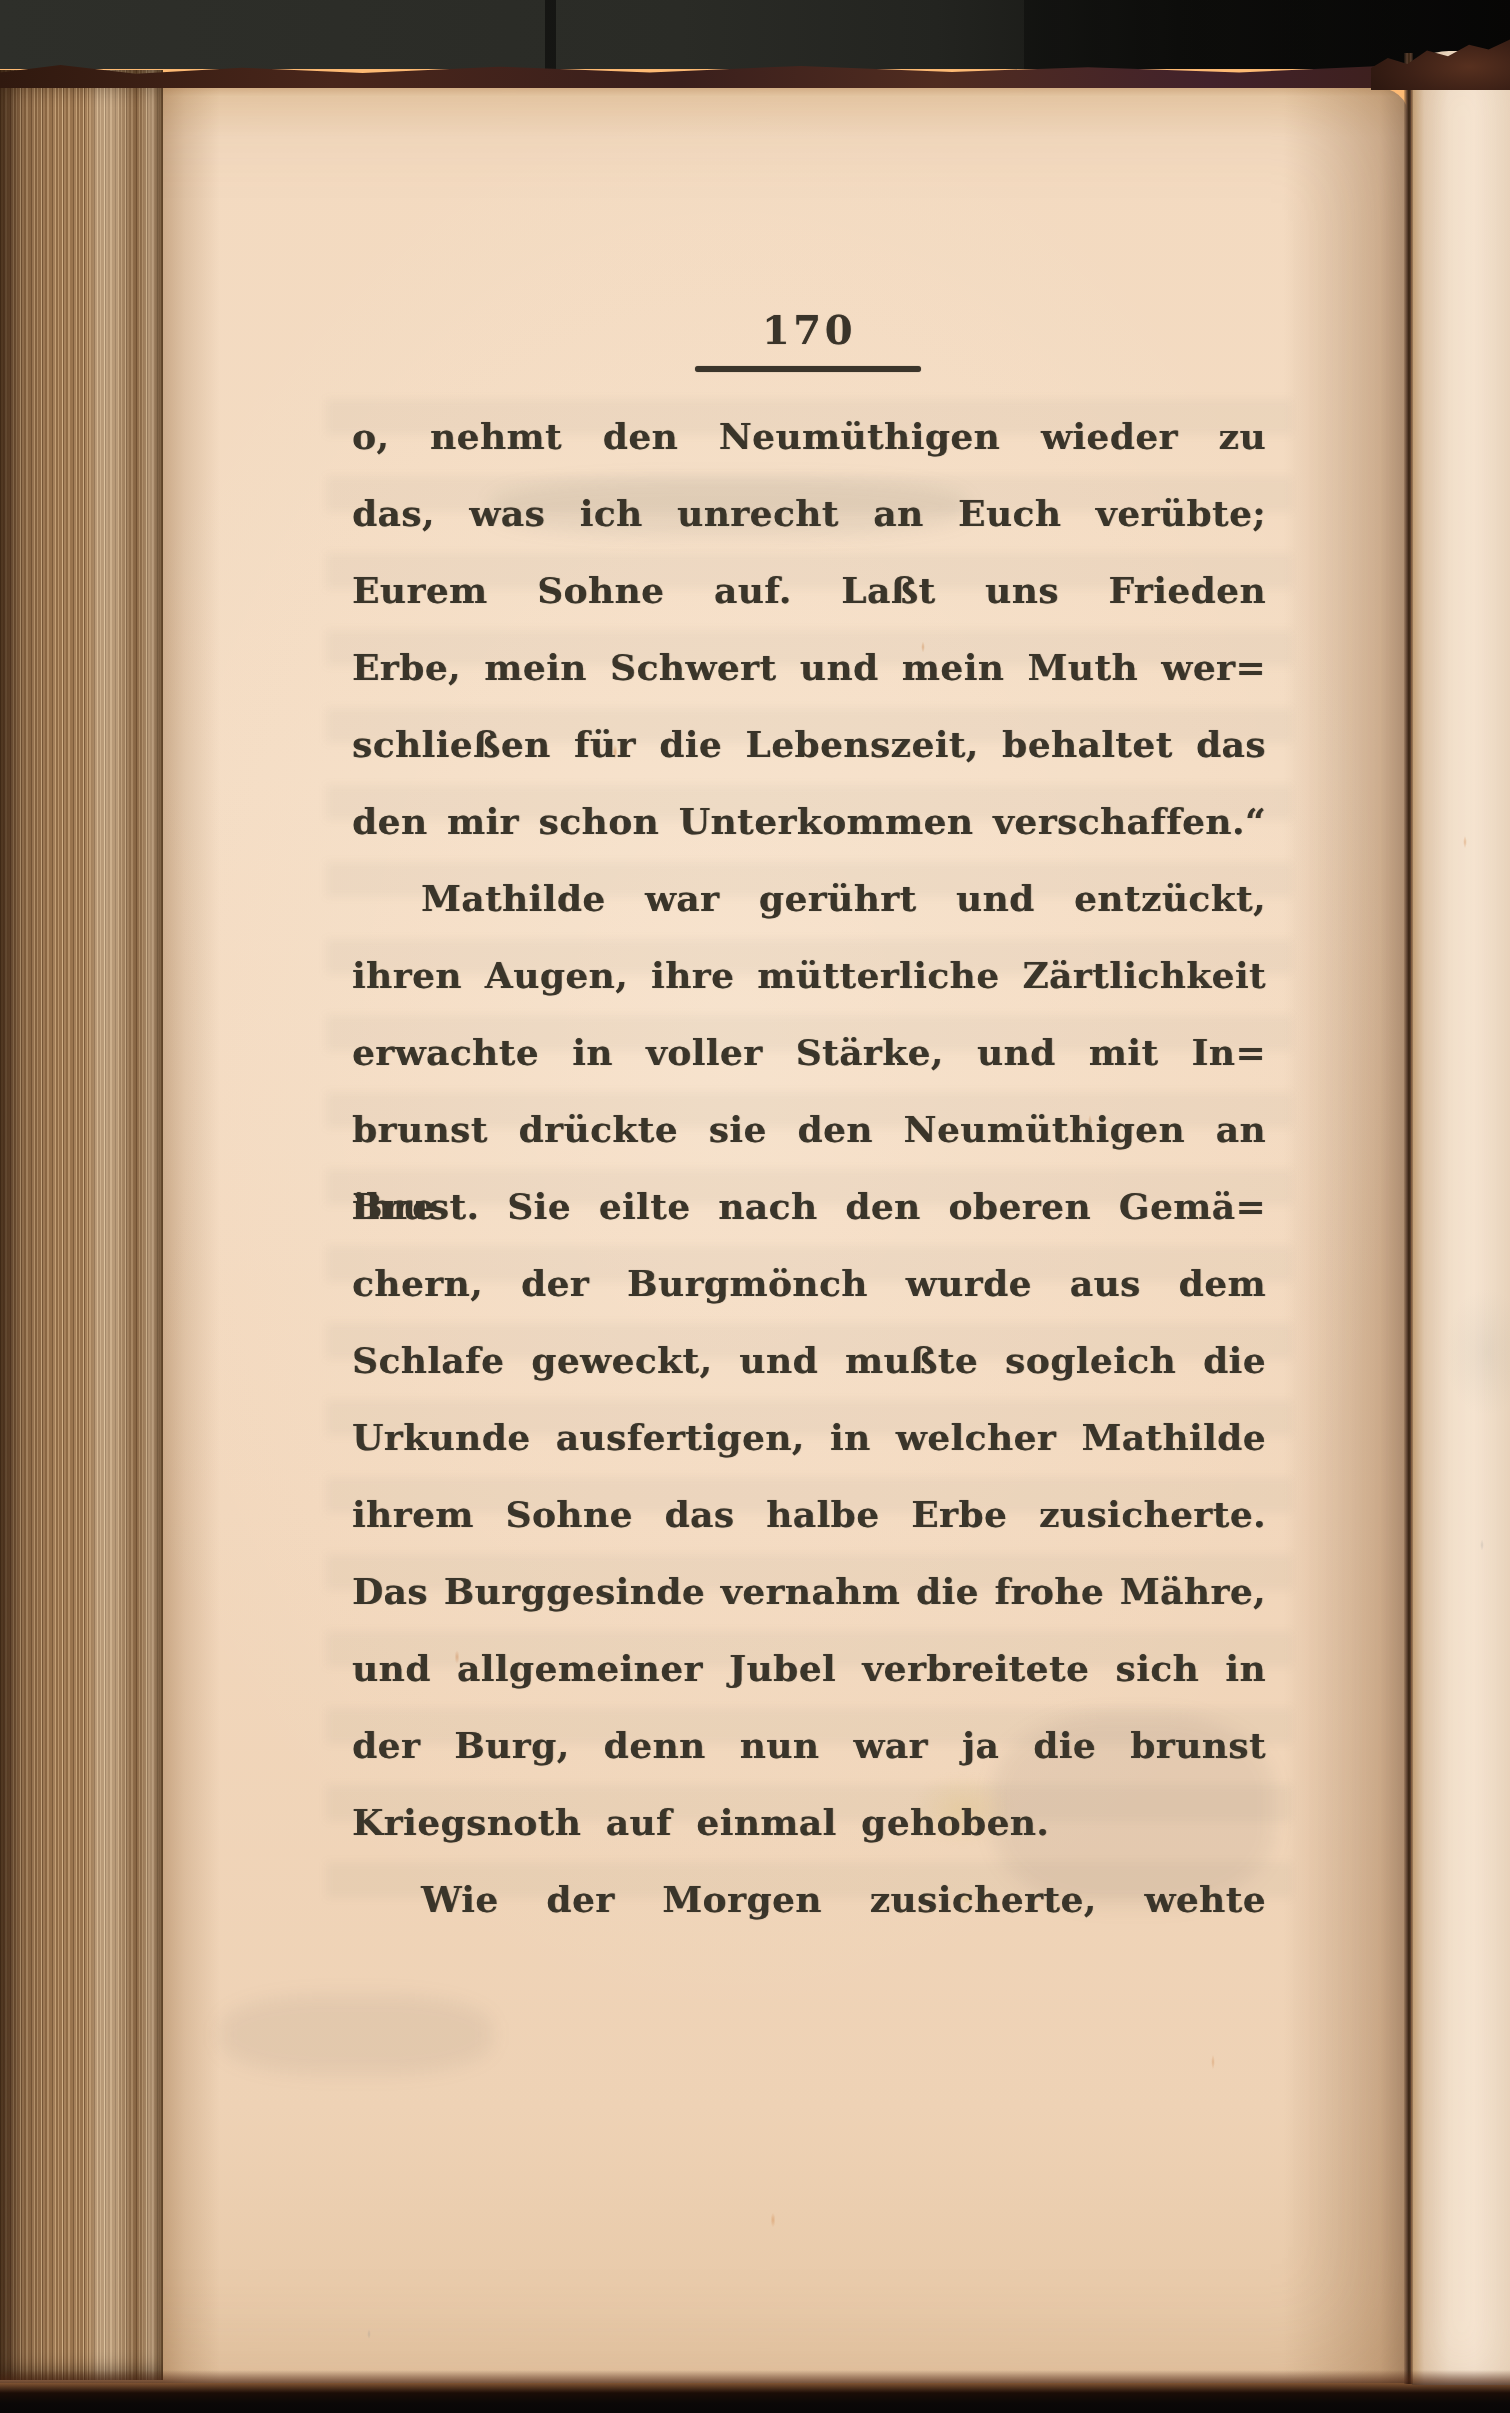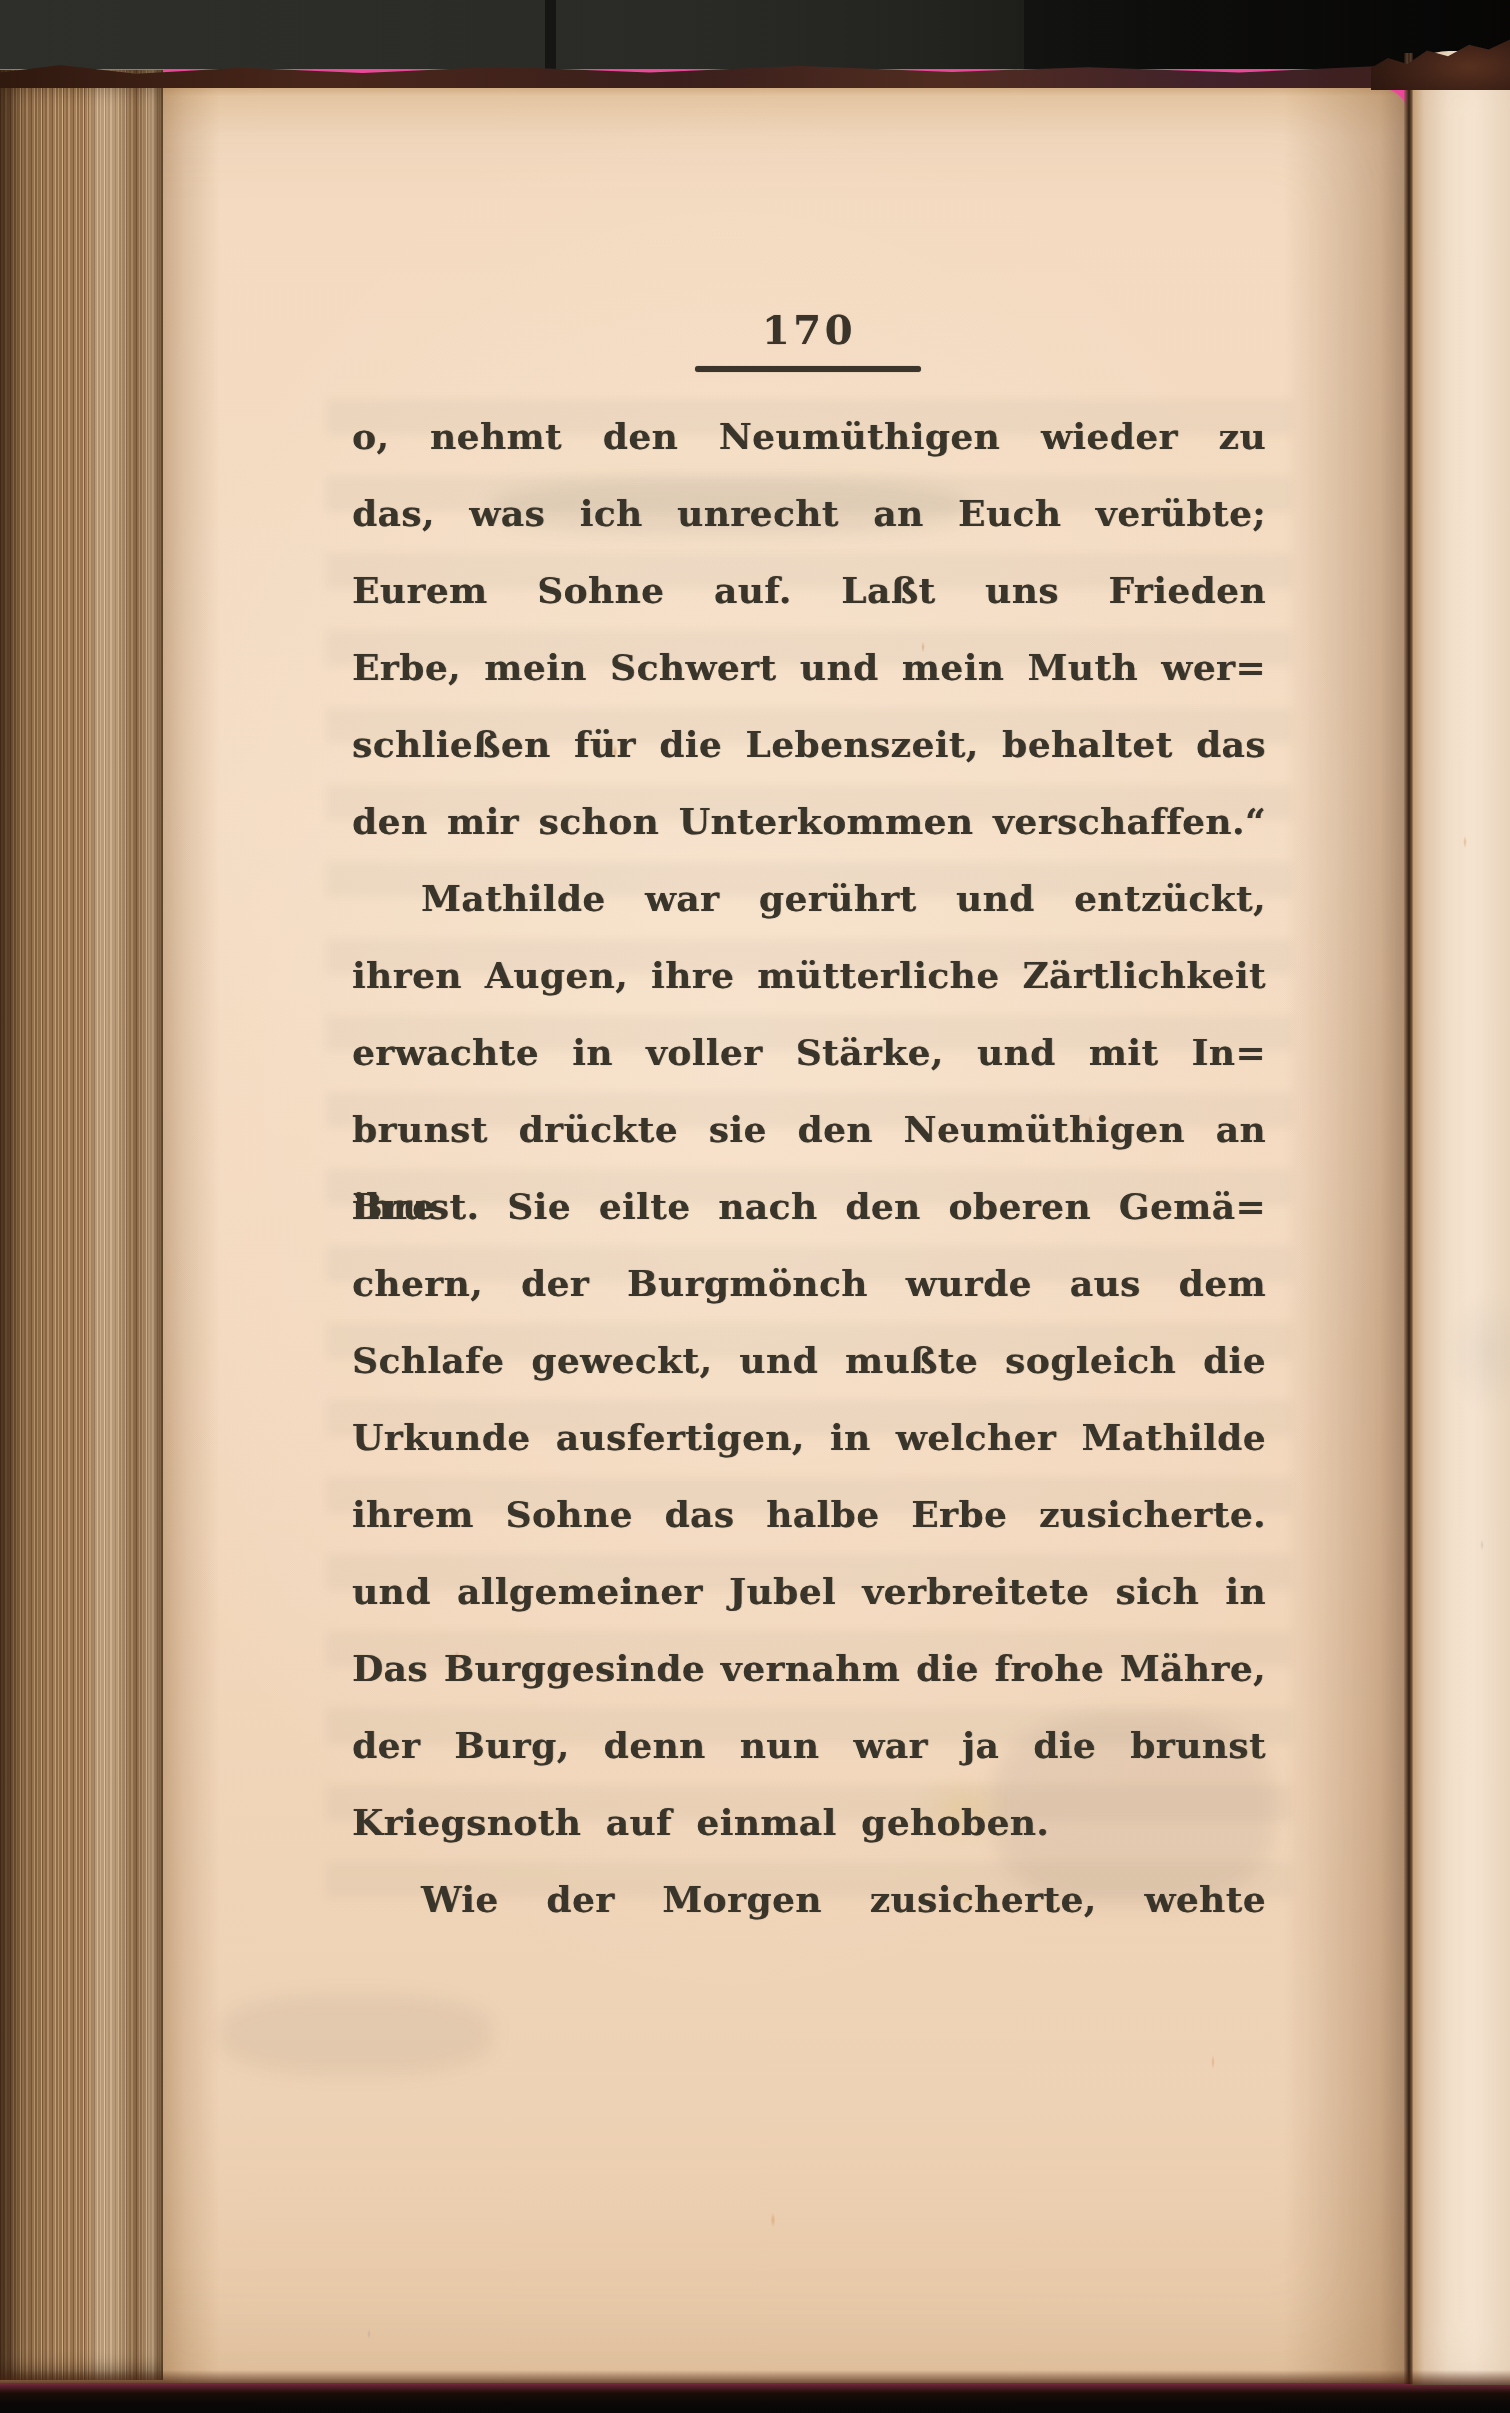--- a/index.html
+++ b/index.html
@@ -1,18 +1,18 @@
 <!DOCTYPE html>
 <html style="font-size:14px"><head>
 <meta charset="utf-8">
 <style>
   html,body{margin:0;padding:0;background:#000;}
   #scan{
     position:relative;width:1511px;height:2413px;overflow:hidden;
-    font-family:"DejaVu Serif",serif;background:#ec4899;
+    font-family:"DejaVu Serif",serif;background:#fdba74;
   }
   
   .bg-top{
     position:absolute;left:0;top:0;width:1511px;height:69px;
     background-image:
       linear-gradient(90deg, rgba(0,0,0,0) 0 545px, rgba(0,0,0,.5) 545px 556px, rgba(0,0,0,0) 556px 1024px, rgba(0,0,0,.35) 1024px 100%),
       linear-gradient(90deg,#2e2f2a 0%,#2a2b26 45%,#232420 62%,#141411 78%,#0a0908 100%);
   }
   
   .leather-top{
@@ -142,22 +142,22 @@
       <div class="text-line just">den mir schon Unterkommen verschaffen.“</div>
       <div class="text-line just indent">Mathilde war gerührt und entzückt,</div>
       <div class="text-line just">ihren Augen, ihre mütterliche Zärtlichkeit</div>
       <div class="text-line just">erwachte in voller Stärke, und mit In=</div>
       <div class="text-line just">brunst drückte sie den Neumüthigen an ihre</div>
       <div class="text-line just">Brust. Sie eilte nach den oberen Gemä=</div>
       <div class="text-line just">chern, der Burgmönch wurde aus dem</div>
       <div class="text-line just">Schlafe geweckt, und mußte sogleich die</div>
       <div class="text-line just">Urkunde ausfertigen, in welcher Mathilde</div>
       <div class="text-line just">ihrem Sohne das halbe Erbe zusicherte.</div>
+      <div class="text-line just">Das Burggesinde vernahm die frohe Mähre,</div>
       <div class="text-line just">und allgemeiner Jubel verbreitete sich in</div>
-      <div class="text-line just">Das Burggesinde vernahm die frohe Mähre,</div>
       <div class="text-line just">der Burg, denn nun war ja die brunst</div>
       <div class="text-line loose">Kriegsnoth auf einmal gehoben.</div>
       <div class="text-line just indent">Wie der Morgen zusicherte, wehte</div>
     </div>
 
   <div class="bg-bottom"></div>
 </div>
 
 
 </body></html>

